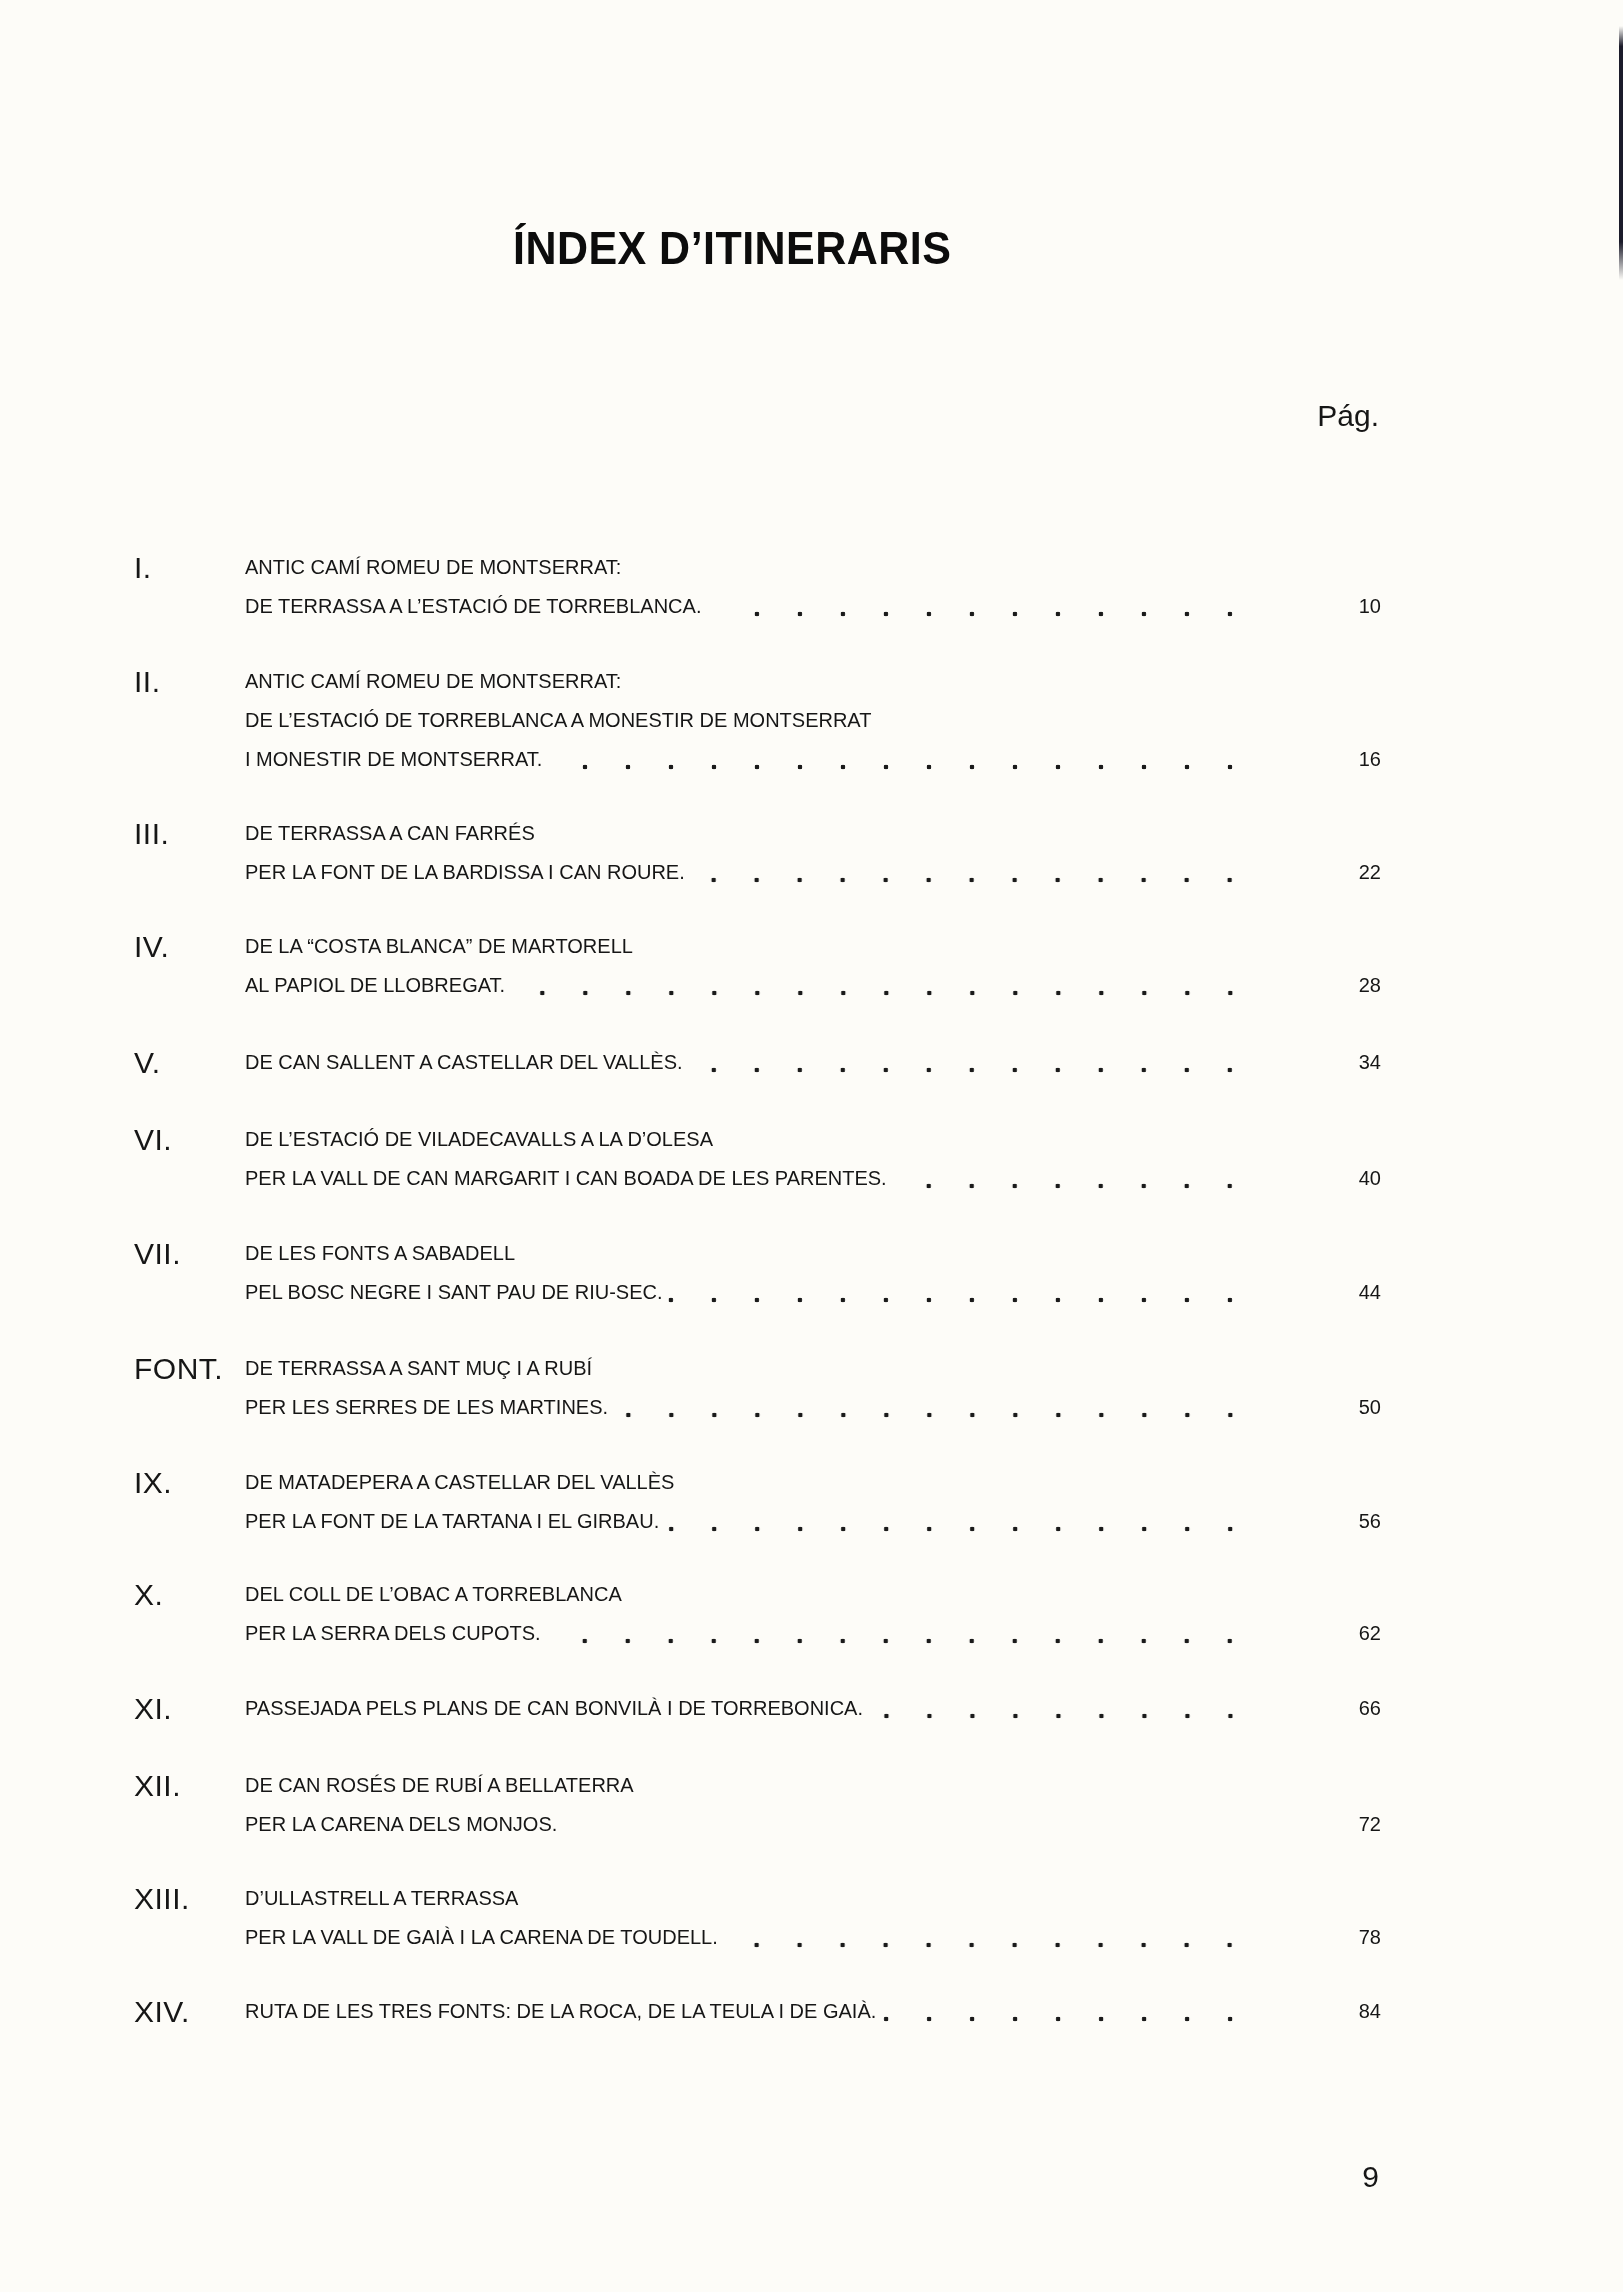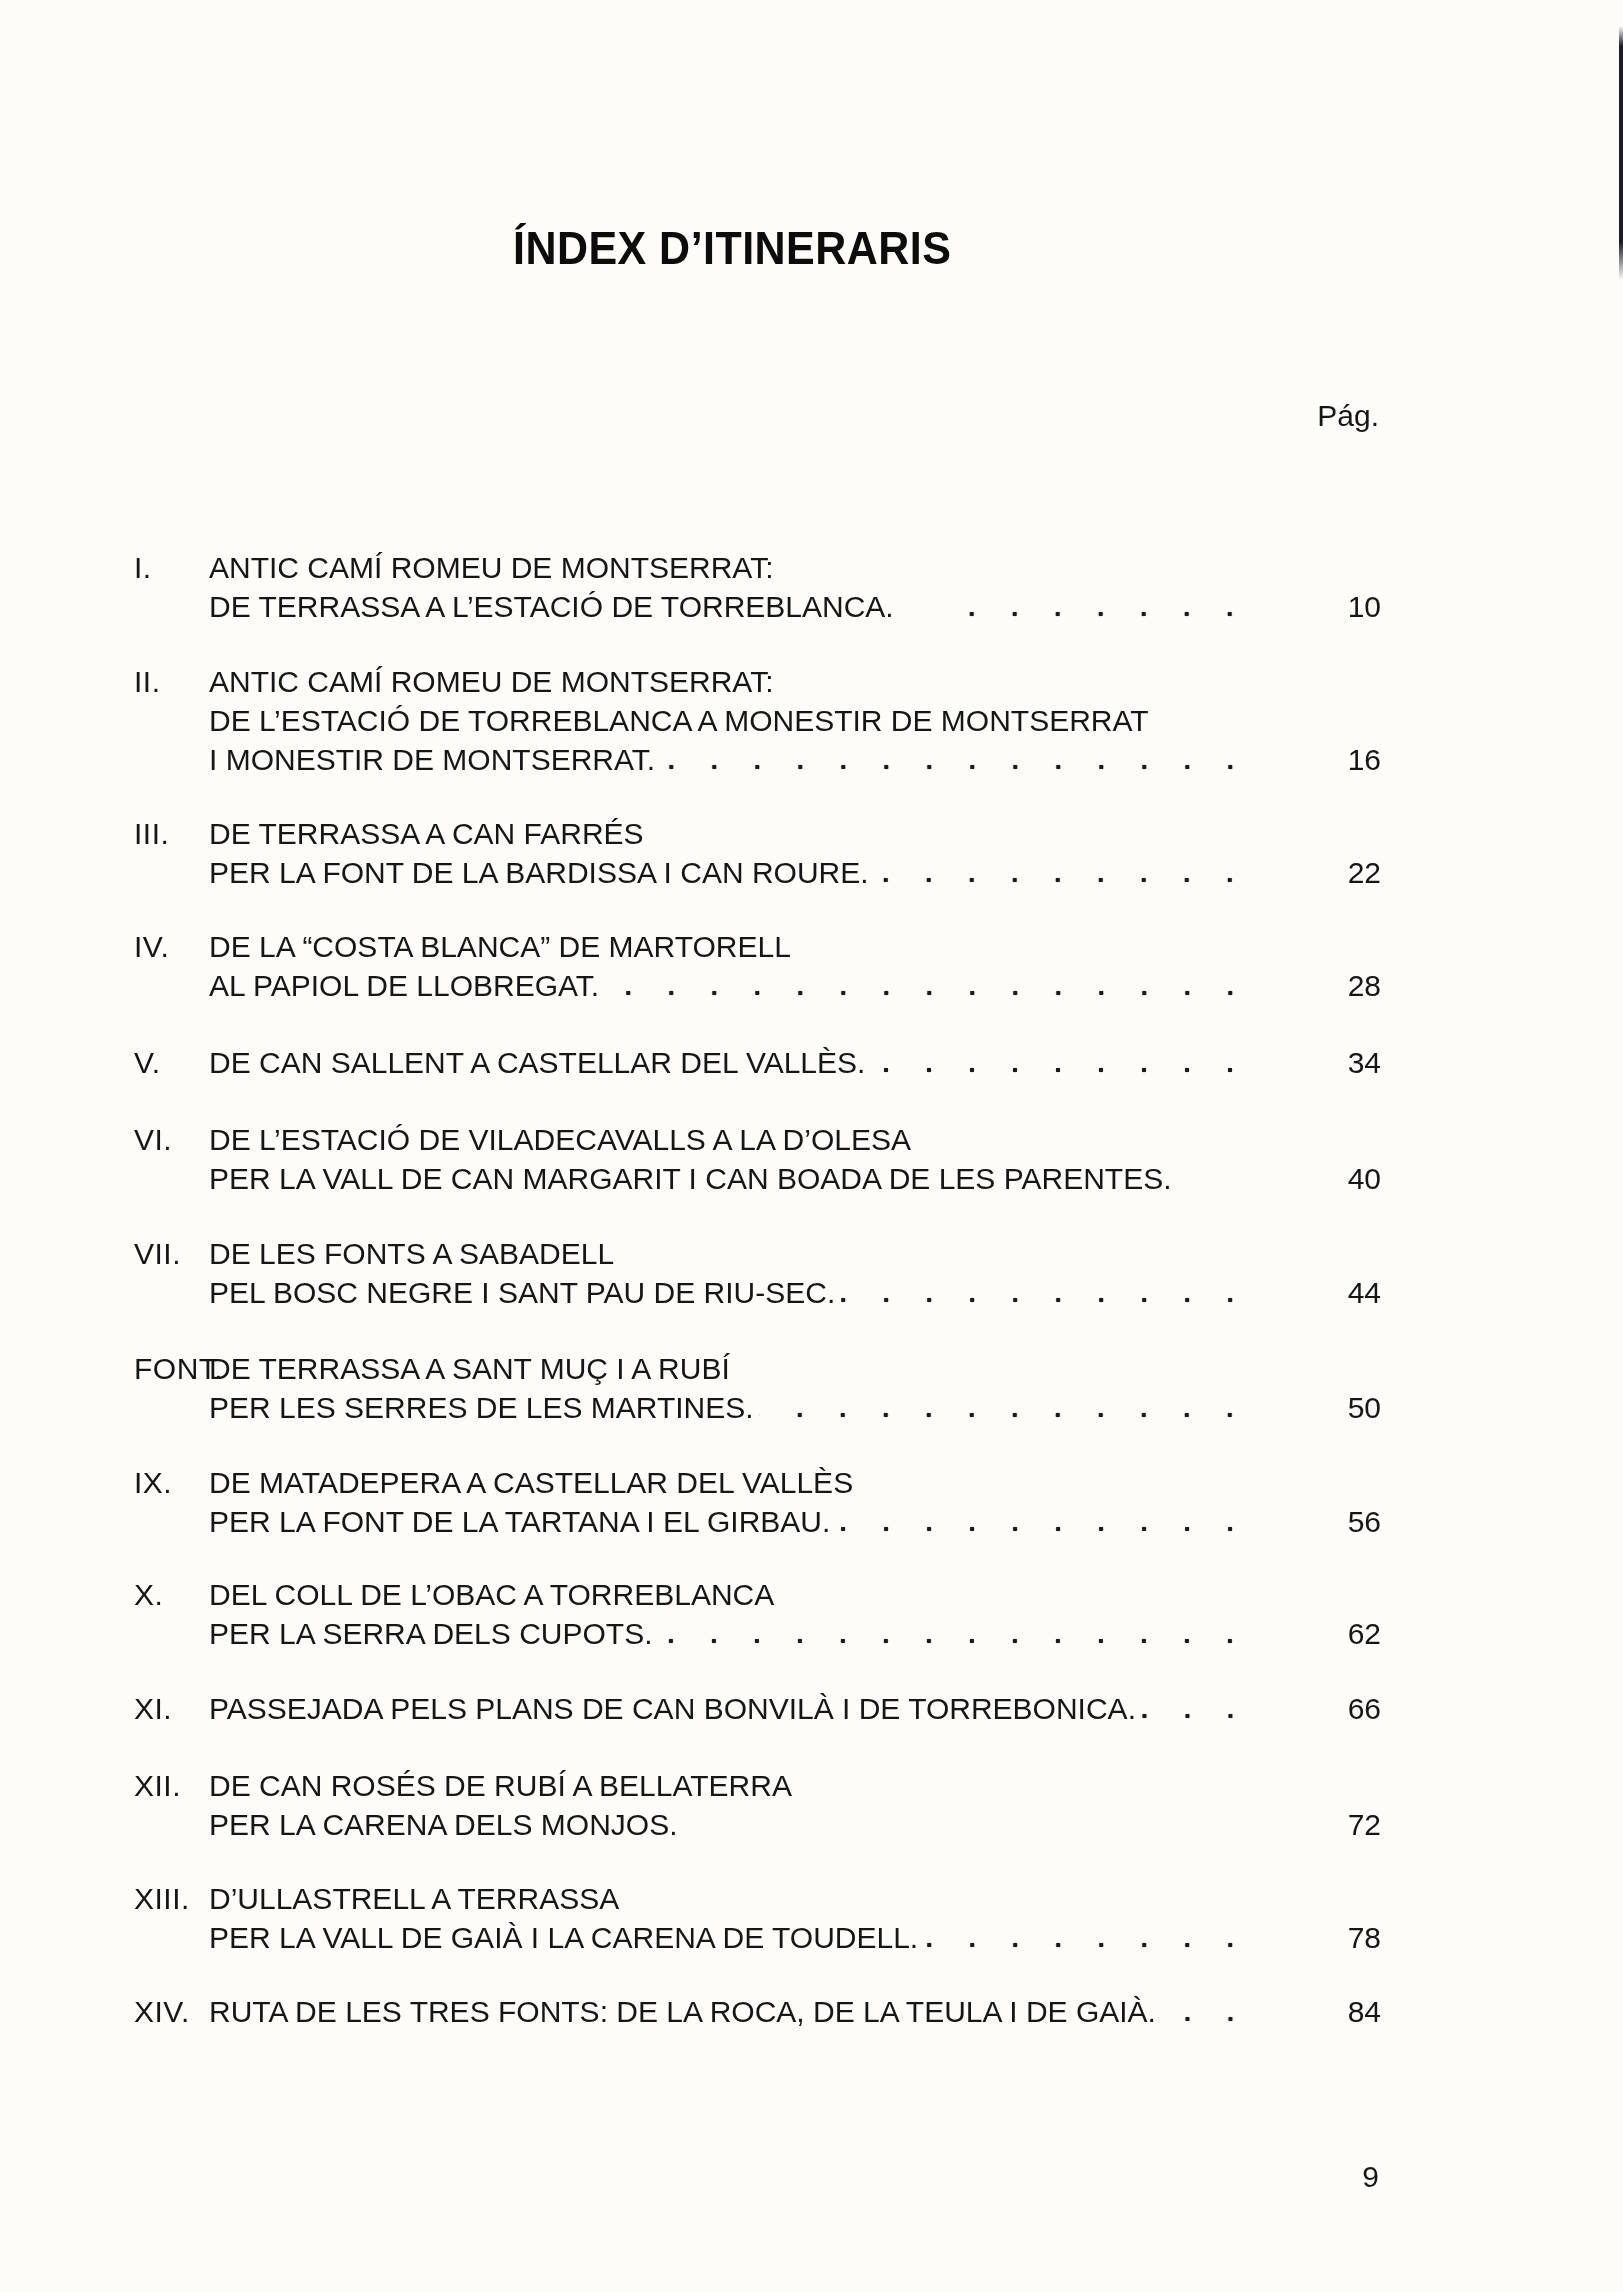--- a/index.html
+++ b/index.html
@@ -29,21 +29,21 @@
   }
   .numeral {
     position:absolute; left:0; top:0;
     font-size:30px; line-height:39px; white-space:nowrap; letter-spacing:0.5px;
   }
   .lines {
     position:absolute; left:75px; top:0; width:1172px;
   }
   .line {
     display:flex; align-items:flex-start;
-    font-size:30px; line-height:39px; height:39px; white-space:nowrap;
+    font-size:20px; line-height:39px; height:39px; white-space:nowrap;margin-left:36px;
   }
   .line .txt { flex:0 0 auto; }
   .line .leader {
     flex:1 1 auto; height:39px; margin-left:5.6px; margin-right:148px;
     background-image:radial-gradient(circle at 40px 27px, #1a1a1a 2.1px, transparent 2.6px);
     background-size:43px 39px;
     background-repeat:repeat-x;
     background-position:right top;
   }
   .line .pg {
@@ -128,21 +128,21 @@
           <span class="pg">34</span>
         </div>
       </div>
     </div>
     <div class="entry" style="top: 1120px;">
       <div class="numeral">VI.</div>
       <div class="lines">
         <div class="line" style="position: relative;">
           <span class="txt">DE L’ESTACIÓ DE VILADECAVALLS A LA D’OLESA</span>
         </div>
-        <div class="line" style="position: relative; flex-direction: column;">
+        <div class="line" style="position: relative;">
           <span class="txt">PER LA VALL DE CAN MARGARIT I CAN BOADA DE LES PARENTES.</span>
           <span class="leader"></span>
           <span class="pg">40</span>
         </div>
       </div>
     </div>
     <div class="entry" style="top: 1234px;">
       <div class="numeral">VII.</div>
       <div class="lines">
         <div class="line" style="position: relative;">

